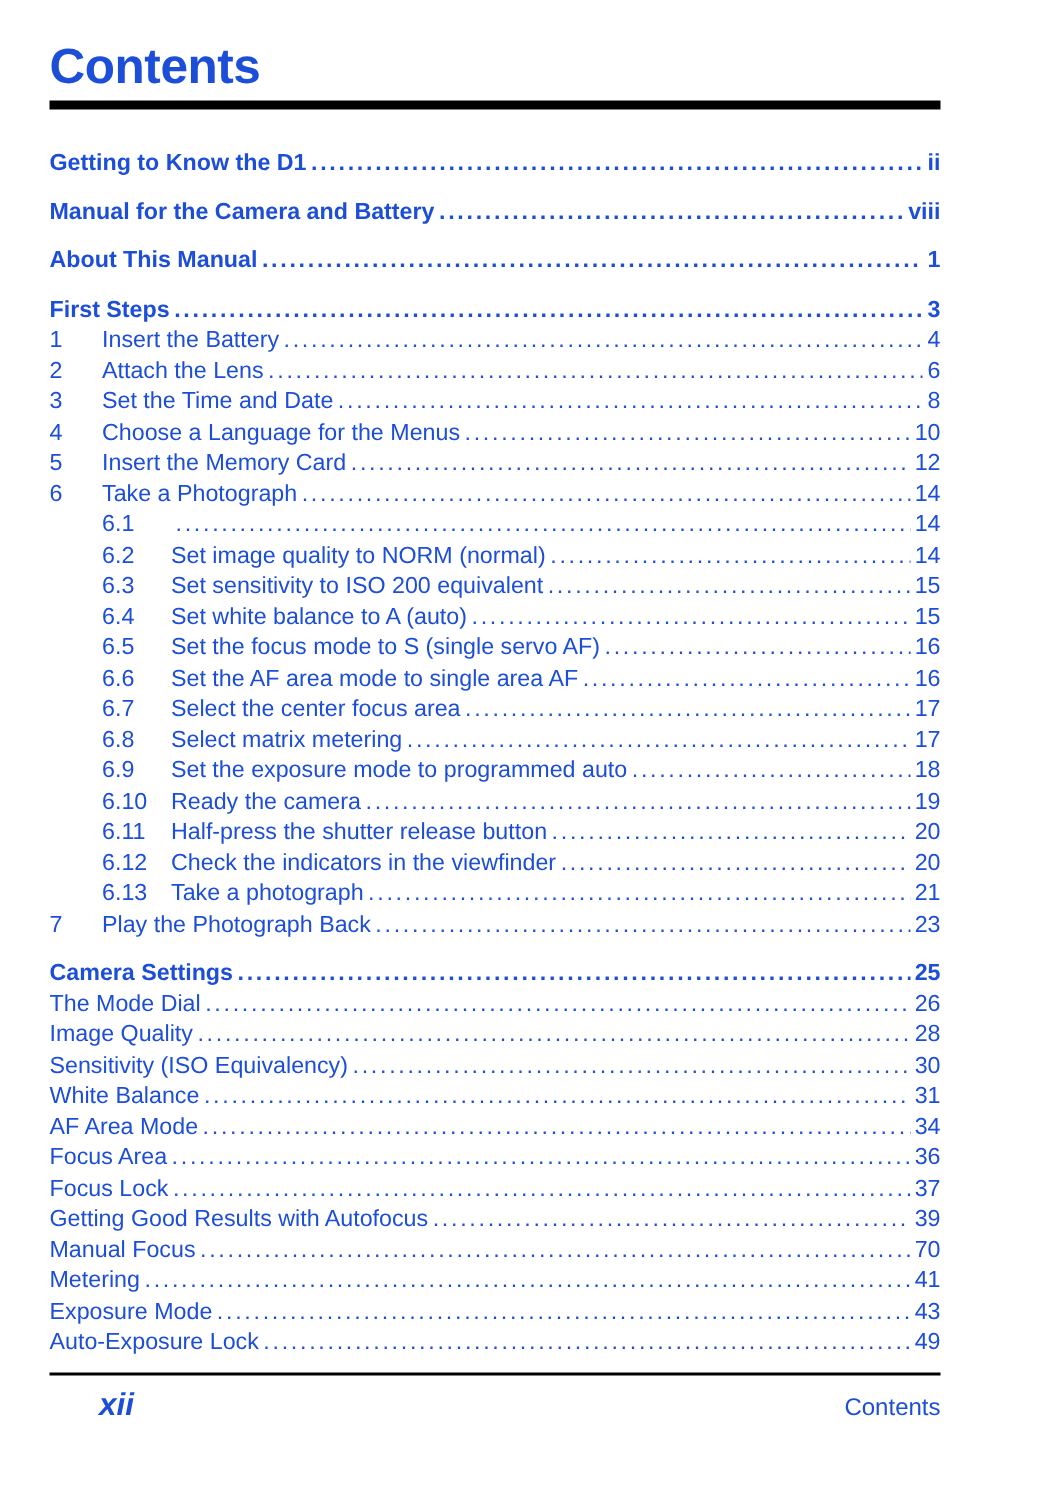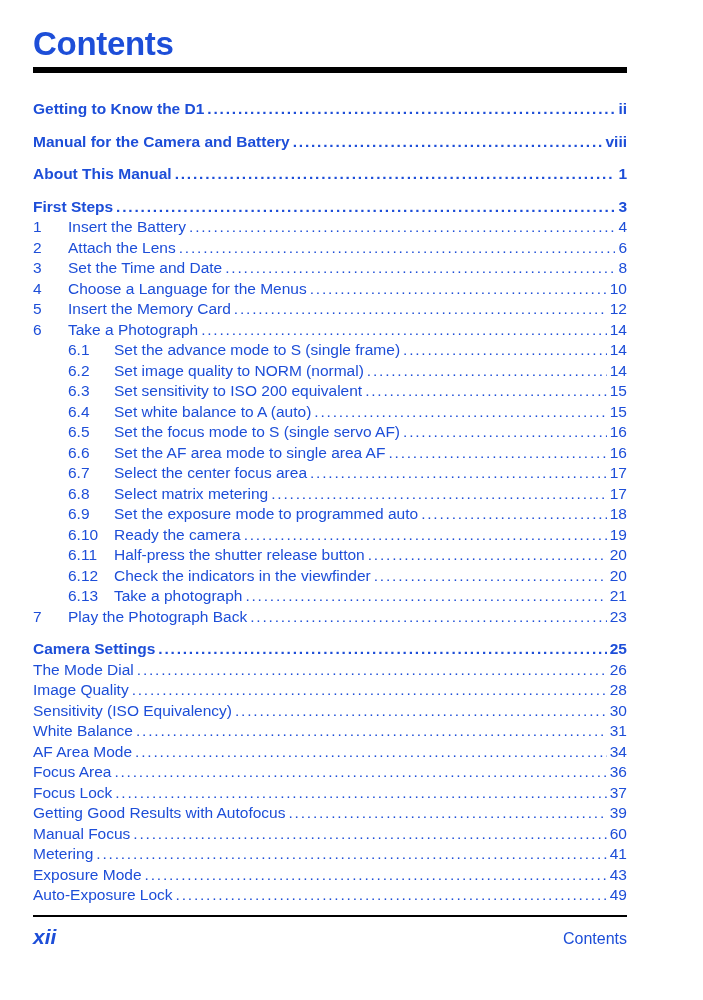--- a/index.html
+++ b/index.html
@@ -56,20 +56,21 @@
   .footer-rule {
     height: 2.5px;
     background: #000000;
     margin-top: 9px;
   }
   .footer-row {
     display: flex;
     justify-content: space-between;
     align-items: baseline;
     margin-top: 8px;
+    margin-left: 33px;
   }
   .folio {
     font-size: 21px;
     font-weight: bold;
     font-style: italic;
   }
   .footer-section { font-size: 16px; }
 </style>
 </head>
 <body>
@@ -130,21 +131,20 @@
         <span class="pagenum">12</span>
       </div>
       <div class="row lvl-num">
         <span class="num">6</span>
         <span class="label">Take a Photograph</span>
         <span class="leader"></span>
         <span class="pagenum">14</span>
       </div>
       <div class="row lvl-sub">
         <span class="num">6.1</span>
-        <span class="label">Set the advance mode to S (single frame)</span>
         <span class="leader"></span>
         <span class="pagenum">14</span>
       </div>
       <div class="row lvl-sub">
         <span class="num">6.2</span>
         <span class="label">Set image quality to NORM (normal)</span>
         <span class="leader"></span>
         <span class="pagenum">14</span>
       </div>
       <div class="row lvl-sub">
@@ -260,21 +260,21 @@
         <span class="pagenum">37</span>
       </div>
       <div class="row lvl-plain">
         <span class="label">Getting Good Results with Autofocus</span>
         <span class="leader"></span>
         <span class="pagenum">39</span>
       </div>
       <div class="row lvl-plain">
         <span class="label">Manual Focus</span>
         <span class="leader"></span>
-        <span class="pagenum">60</span>
+        <span class="pagenum">70</span>
       </div>
       <div class="row lvl-plain">
         <span class="label">Metering</span>
         <span class="leader"></span>
         <span class="pagenum">41</span>
       </div>
       <div class="row lvl-plain">
         <span class="label">Exposure Mode</span>
         <span class="leader"></span>
         <span class="pagenum">43</span>

